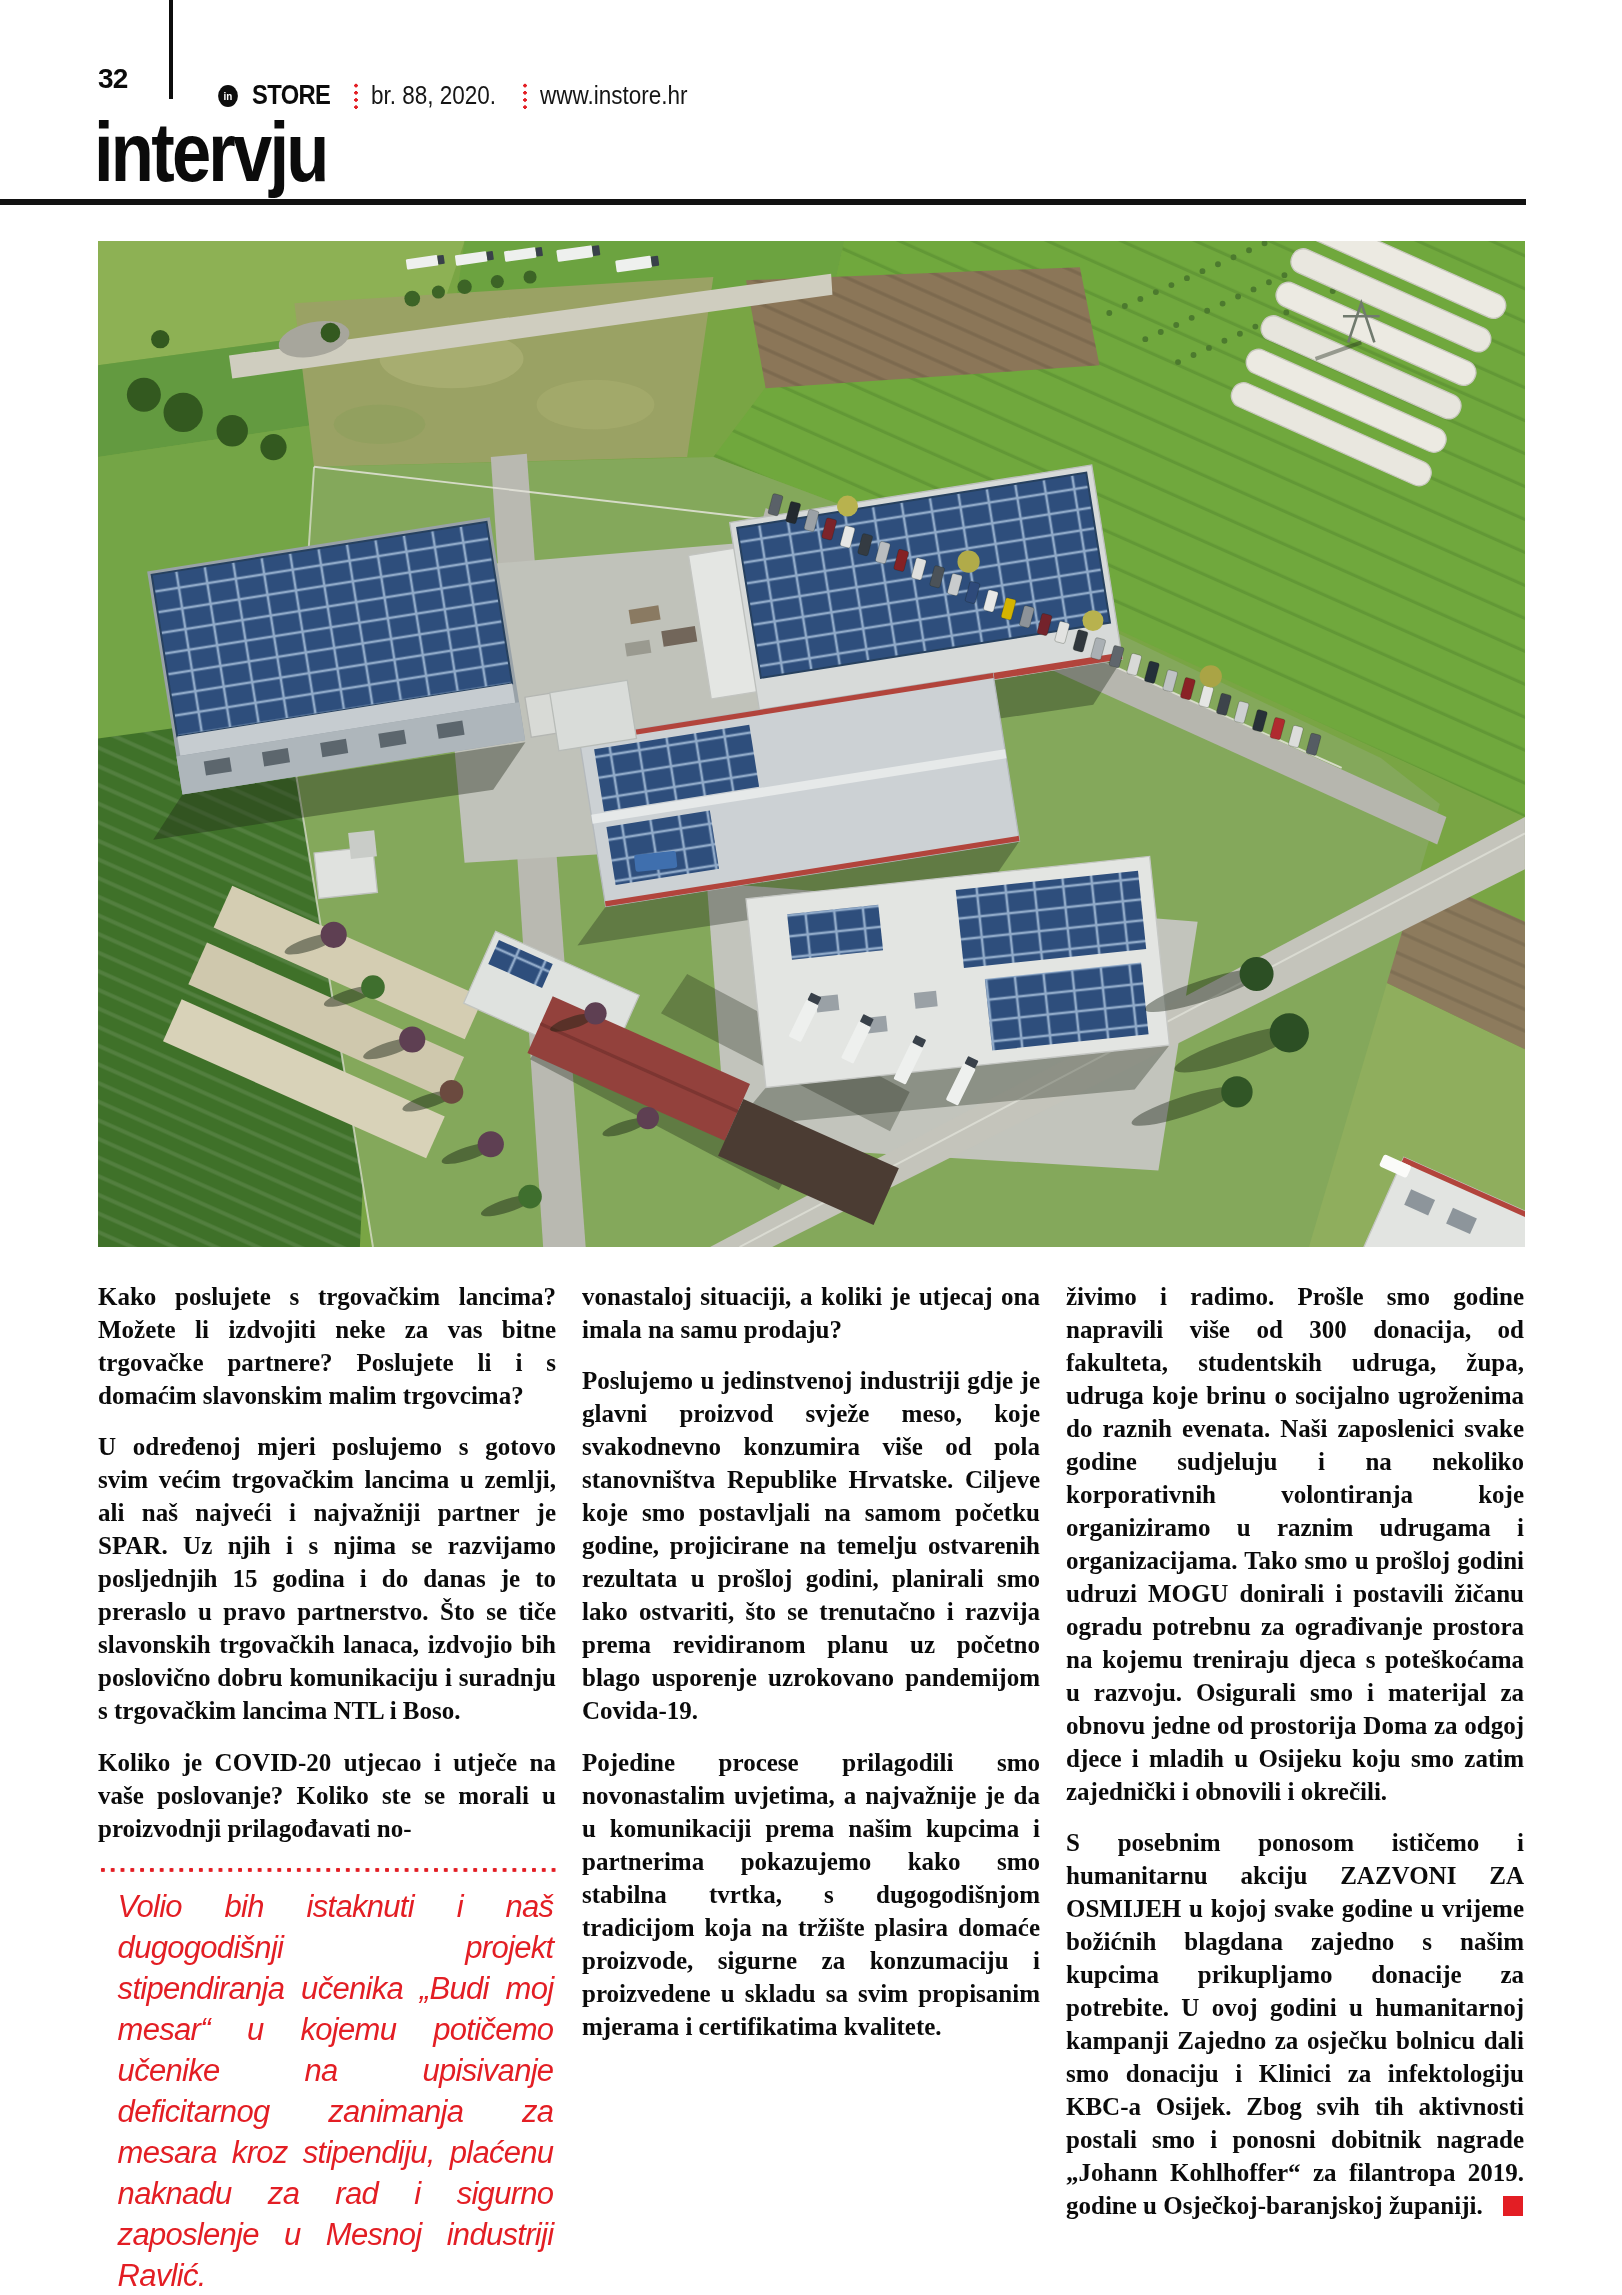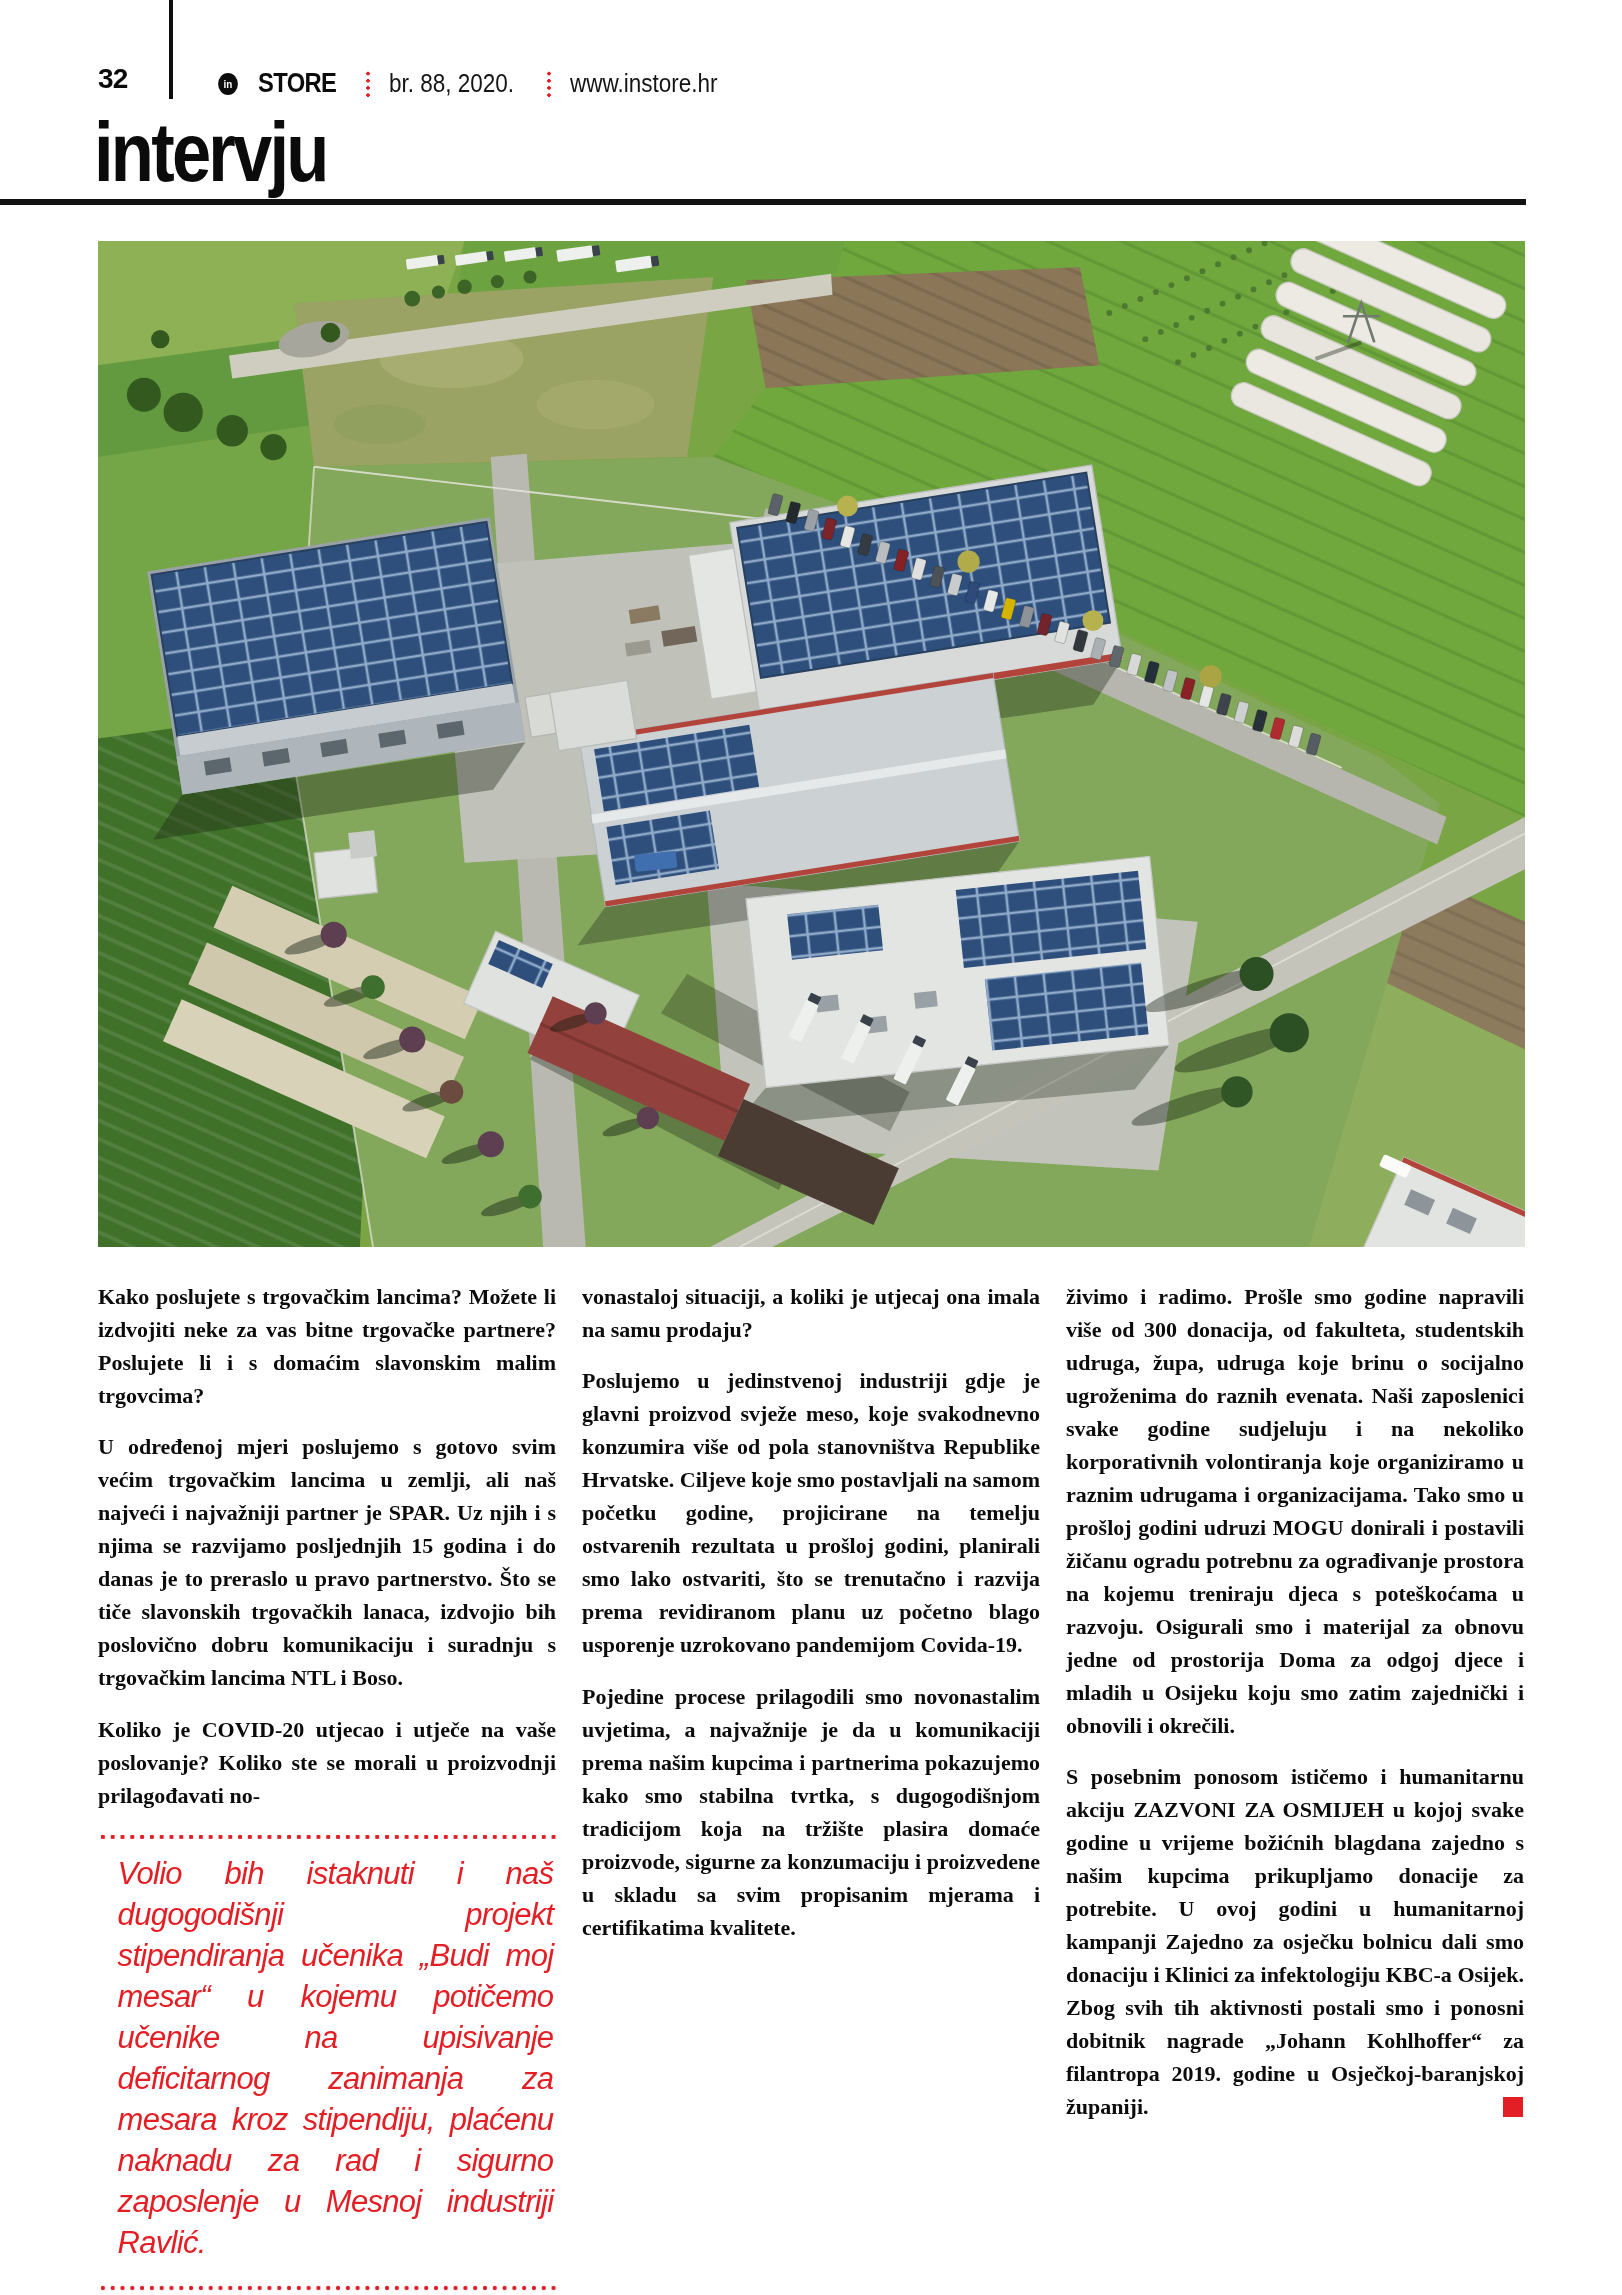--- a/index.html
+++ b/index.html
@@ -2,41 +2,41 @@
 <html lang="hr" style="font-size:10.5px"><head>
 <meta charset="utf-8">
 <style>
   html,body{margin:0;padding:0;background:#888;}
   .page{position:relative;width:1623px;height:2295px;background:#ffffff;overflow:hidden;
         font-family:"Liberation Serif", serif;color:#0b0b0b;}
   
   .pageno{position:absolute;left:98px;top:63px;font-family:"Liberation Sans",sans-serif;
           font-weight:bold;font-size:28px;letter-spacing:-0.7px;}
   .vrule{position:absolute;left:169px;top:0;width:3.9px;height:99px;background:#0d0d0d;}
-  .masthead{position:absolute;left:217px;top:68px;display:flex;align-items:center;gap:19px;
+  .masthead{position:absolute;left:217px;top:80px;display:flex;align-items:center;gap:13px;
             font-family:"Liberation Sans",sans-serif;}
   .logo-circle{display:flex;align-items:center;justify-content:center;width:22px;height:22px;
                border-radius:50%;background:#0d0d0d;color:#fff;font-weight:bold;font-size:11px;
                transform:scaleX(.9);}
   .logo-store{font-weight:bold;font-size:27px;letter-spacing:-0.7px;transform:scaleX(.88);transform-origin:left;}
   .dotsep{width:3.9px;height:27.5px;
           background-image:radial-gradient(circle,#e31e24 1.6px,rgba(0,0,0,0) 1.9px);
           background-size:3.9px 7.2px;background-repeat:repeat-y;}
   .issue,.site{font-size:25px;color:#151515;transform:scaleX(.9);transform-origin:left;letter-spacing:0px;}
   
   .section-title{position:absolute;left:94px;top:110px;margin:0;font-family:"Liberation Sans",sans-serif;
                  font-weight:800;font-size:84px;line-height:1;letter-spacing:-3.3px;
                  transform:scaleX(.84);transform-origin:left;}
   .title-rule{position:absolute;left:0;top:199px;width:1526px;height:5.9px;background:#121212;}
   
   figure.photo{position:absolute;left:98px;top:241px;width:1427px;height:1006px;margin:0;overflow:hidden;}
   
   .cols{position:absolute;left:98px;top:1280px;width:1427px;display:grid;
         grid-template-columns:458px 458px 458px;column-gap:26px;}
-  .col p,.col h2{margin:0 0 18.3px 0;font-size:22px;line-height:33px;text-align:justify;}
+  .col p,.col h2{margin:0 0 18.3px 0;font-size:25px;line-height:33px;text-align:justify;}
   .col h2{font-weight:bold;}
   .col p{font-weight:bold;}
   blockquote.pull-quote{margin:22px 0 0 0;padding:19.6px 2.6px 27.5px 19.6px;position:relative;
         color:#e31e24;font-family:"Liberation Sans",sans-serif;font-style:italic;
         font-size:31px;line-height:41px;letter-spacing:-0.7px;text-align:justify;}
   blockquote.pull-quote::before,blockquote.pull-quote::after{content:"";position:absolute;left:0;right:0;height:5.9px;
         background-image:radial-gradient(circle,#e31e24 2px,rgba(0,0,0,0) 2.4px);
         background-size:9.8px 5.9px;background-repeat:repeat-x;}
   blockquote.pull-quote::before{top:0;}
   blockquote.pull-quote::after{bottom:0;}

